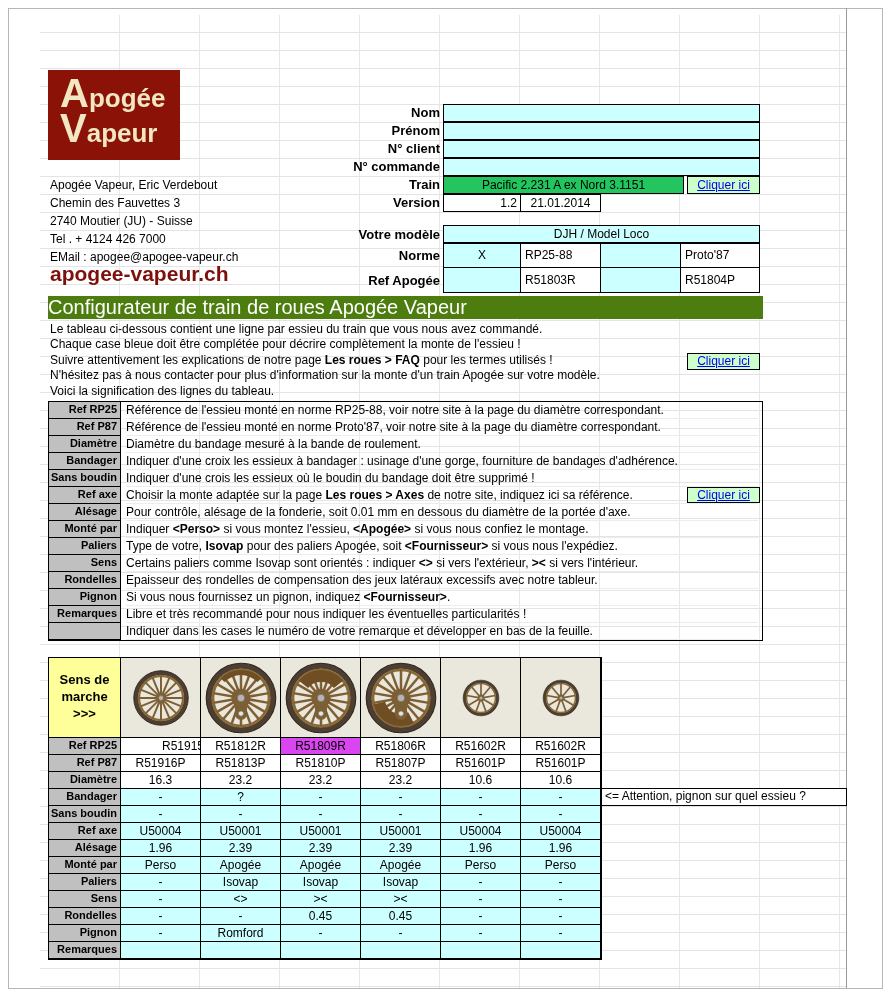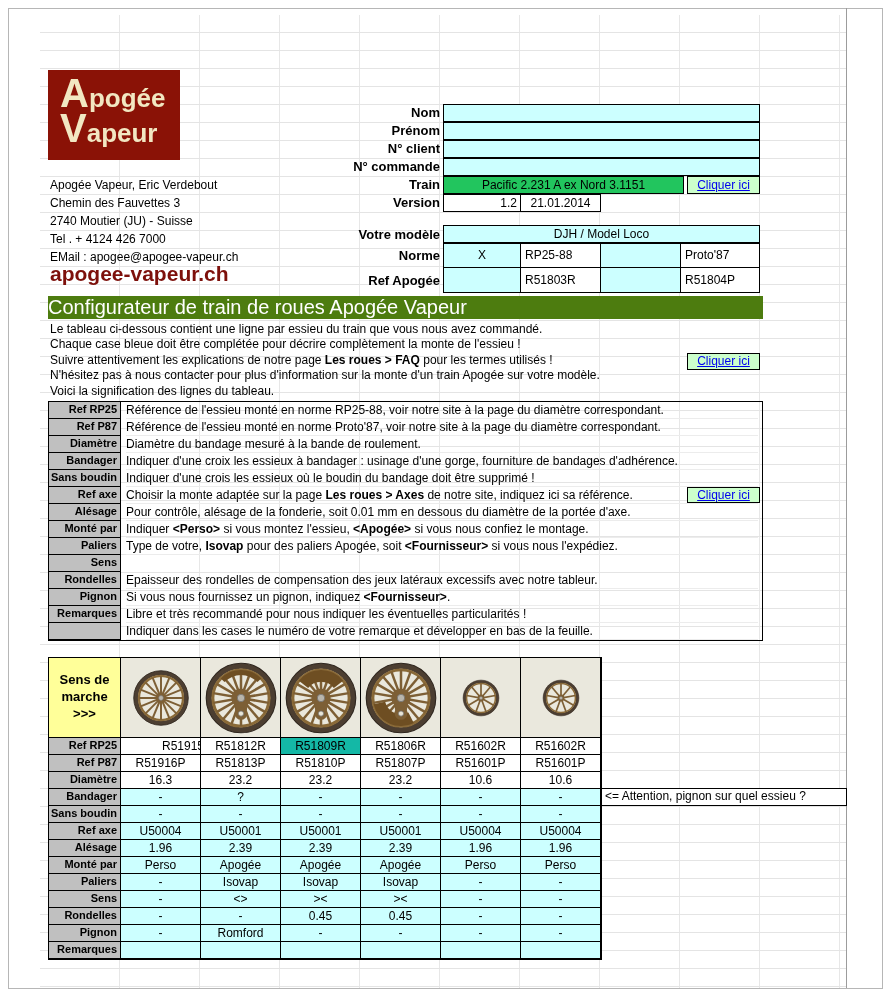--- a/index.html
+++ b/index.html
@@ -146,20 +146,21 @@
       <div class="def-row" style="top: 119px;">
         <div class="def-label">Monté par</div>
         <div class="def-text"><span>Indiquer </span><span class="b">&lt;Perso&gt;</span><span> si vous montez l'essieu, </span><span class="b">&lt;Apogée&gt;</span><span> si vous nous confiez le montage.</span></div>
       </div>
       <div class="def-row" style="top: 136px;">
         <div class="def-label">Paliers</div>
         <div class="def-text"><span>Type de votre, </span><span class="b">Isovap</span><span> pour des paliers Apogée, soit </span><span class="b">&lt;Fournisseur&gt;</span><span> si vous nous l'expédiez.</span></div>
       </div>
       <div class="def-row" style="top: 153px;">
         <div class="def-label">Sens</div>
+        <div class="def-text"><span>Certains paliers comme Isovap sont orientés : indiquer </span><span class="b">&lt;&gt;</span><span> si vers l'extérieur, </span><span class="b">&gt;&lt;</span><span> si vers l'intérieur.</span></div>
       </div>
       <div class="def-row" style="top: 170px;">
         <div class="def-label">Rondelles</div>
         <div class="def-text"><span>Epaisseur des rondelles de compensation des jeux latéraux excessifs avec notre tableur.</span></div>
       </div>
       <div class="def-row" style="top: 187px;">
         <div class="def-label">Pignon</div>
         <div class="def-text"><span>Si vous nous fournissez un pignon, indiquez </span><span class="b">&lt;Fournisseur&gt;</span><span>.</span></div>
       </div>
       <div class="def-row" style="top: 204px;">
@@ -329,21 +330,21 @@
           <line x1="43.937822173508934" y1="53.5" x2="17.09103465619134" y2="69.00000000000001" stroke="#7d5f35" stroke-width="4.5"></line>
           <line x1="43.10634572891454" y1="48.78446275633149" x2="12.577305385536093" y2="43.40136924865666" stroke="#7d5f35" stroke-width="4.5"></line>
           <line x1="45.500486732194226" y1="44.637688898167156" x2="25.5740708319115" y2="20.89031116147884" stroke="#7d5f35" stroke-width="4.5"></line>
           <circle cx="50" cy="50" r="9" fill="#7d5f35"></circle>
           <circle cx="50" cy="50" r="4.2" fill="#b9b5ab" stroke="#6f6f6f" stroke-width="1"></circle>
         </svg>
       </div>
       <div class="wt-cellbase wt-label" style="left: 0px; top: 80px; width: 72px; height: 17px;">Ref RP25</div>
       <div class="wt-cellbase wt-val" style="left: 72px; top: 80px; width: 80px; height: 17px; background: rgb(255, 255, 255); padding-left: 41px;">R51915R</div>
       <div class="wt-cellbase wt-val" style="left: 152px; top: 80px; width: 80px; height: 17px; background: rgb(255, 255, 255);">R51812R</div>
-      <div class="wt-cellbase wt-val" style="left: 232px; top: 80px; width: 80px; height: 17px; background: #14b8a6;">R51809R</div>
+      <div class="wt-cellbase wt-val" style="left: 232px; top: 80px; width: 80px; height: 17px; background: #d946ef;">R51809R</div>
       <div class="wt-cellbase wt-val" style="left: 312px; top: 80px; width: 80px; height: 17px; background: rgb(255, 255, 255);">R51806R</div>
       <div class="wt-cellbase wt-val" style="left: 392px; top: 80px; width: 80px; height: 17px; background: rgb(255, 255, 255);">R51602R</div>
       <div class="wt-cellbase wt-val" style="left: 472px; top: 80px; width: 80px; height: 17px; background: rgb(255, 255, 255);">R51602R</div>
       <div class="wt-cellbase wt-label" style="left: 0px; top: 97px; width: 72px; height: 17px;">Ref P87</div>
       <div class="wt-cellbase wt-val" style="left: 72px; top: 97px; width: 80px; height: 17px; background: rgb(255, 255, 255);">R51916P</div>
       <div class="wt-cellbase wt-val" style="left: 152px; top: 97px; width: 80px; height: 17px; background: rgb(255, 255, 255);">R51813P</div>
       <div class="wt-cellbase wt-val" style="left: 232px; top: 97px; width: 80px; height: 17px; background: rgb(255, 255, 255);">R51810P</div>
       <div class="wt-cellbase wt-val" style="left: 312px; top: 97px; width: 80px; height: 17px; background: rgb(255, 255, 255);">R51807P</div>
       <div class="wt-cellbase wt-val" style="left: 392px; top: 97px; width: 80px; height: 17px; background: rgb(255, 255, 255);">R51601P</div>
       <div class="wt-cellbase wt-val" style="left: 472px; top: 97px; width: 80px; height: 17px; background: rgb(255, 255, 255);">R51601P</div>

